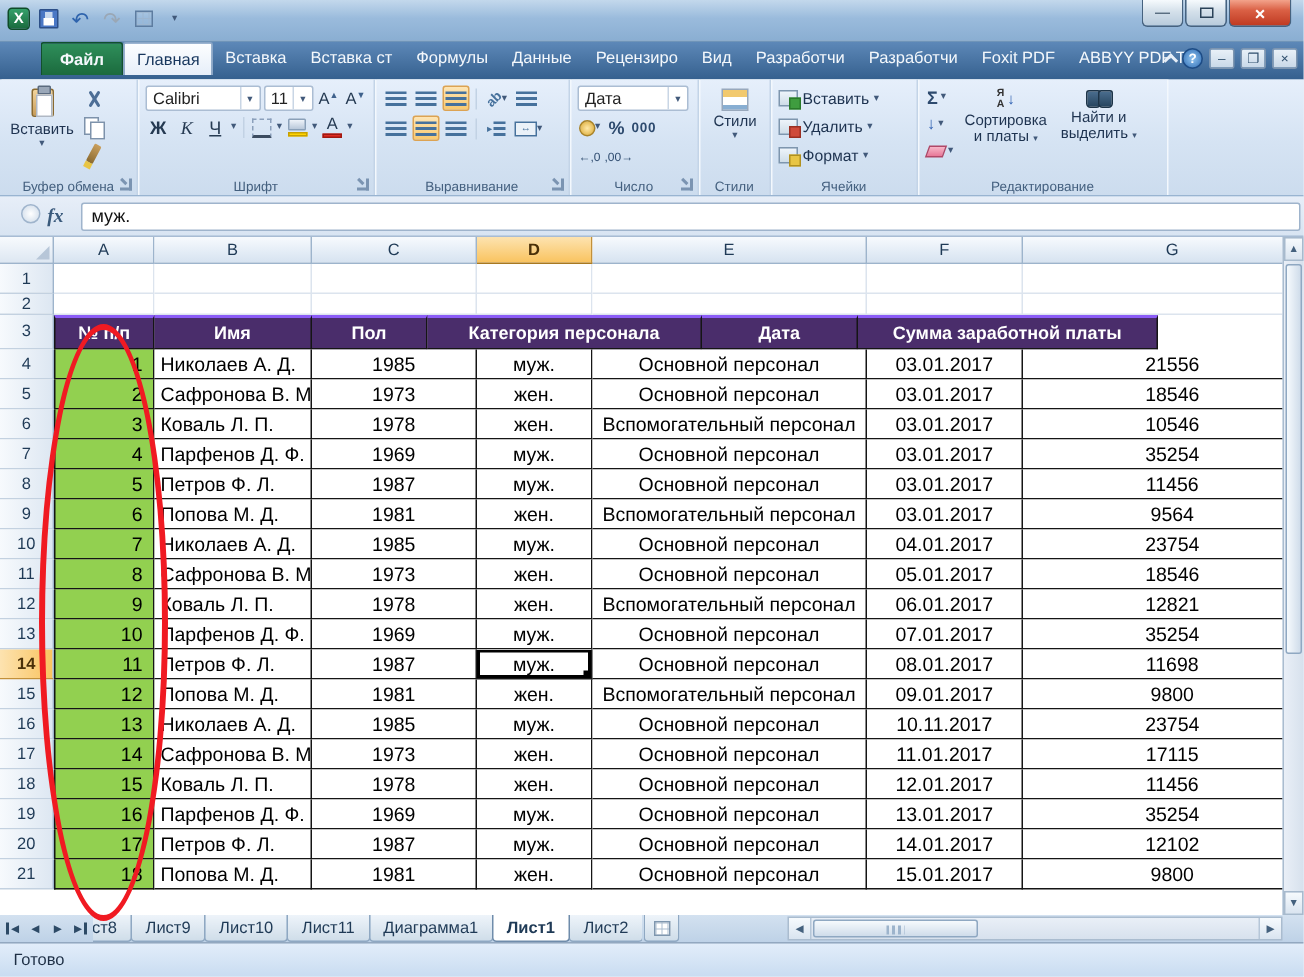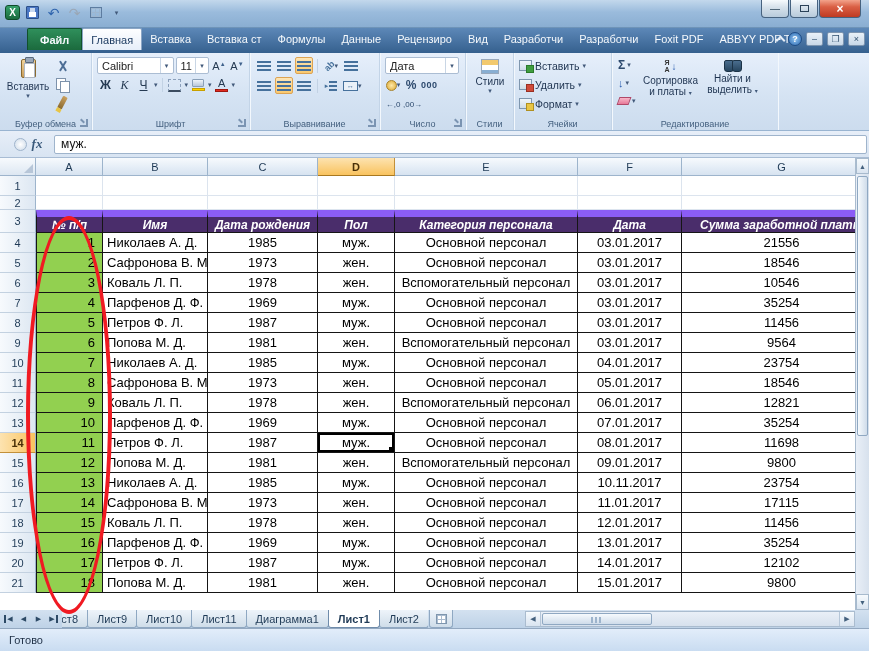--- a/index.html
+++ b/index.html
@@ -108,21 +108,21 @@
 .az{font-size:7px;line-height:7px;font-weight:bold;color:#333;}
 .sarr{color:#2a5db0;font-size:10px;font-weight:bold;}
 .binoc{position:relative;width:18px;height:12px;margin-bottom:2px;}
 .binoc::before,.binoc::after{content:"";position:absolute;top:1px;width:8px;height:10px;background:linear-gradient(#4a6d8e,#27455f);border-radius:2px 2px 3px 3px;border:1px solid #1c3347;}
 .binoc::before{left:0;} .binoc::after{right:0;}
 .b2 .darr{font-size:6px;}
 
 
 .fbar{position:absolute;left:0;top:131px;right:0;height:27px;background:linear-gradient(#e7eef8,#d8e4f2);border-bottom:1px solid #a8bcd4;display:flex;align-items:center;padding:0 2px;}
 .namebox{width:150px;height:19px;background:#fff;border:1px solid #9fb4cc;display:flex;align-items:center;font-size:11px;padding-left:6px;border-radius:2px;color:#111;}
-.fxwrap{width:52px;display:flex;align-items:center;justify-content:center;gap:5px;}
+.fxwrap{width:52px;display:flex;align-items:flex-start;justify-content:center;gap:5px;}
 .fxcircle{width:13px;height:13px;border-radius:50%;background:radial-gradient(#ffffff,#ccd9e8);border:1px solid #9fb4cc;}
 .fx{font-style:italic;font-family:"Liberation Serif",serif;font-size:13px;color:#3a5a7c;font-weight:bold;}
 .finput{flex:1;height:19px;background:#fff;border:1px solid #9fb4cc;border-radius:2px;display:flex;align-items:center;padding-left:6px;font-size:12px;color:#111;}
 
 
 .grid{position:absolute;left:0;top:158px;width:855px;height:452px;background:#fff;overflow:hidden;}
 .chdr{display:flex;height:18px;}
 .corner{width:36px;flex:0 0 36px;background:linear-gradient(#f7fafd,#dde7f2);border-right:1px solid #9db4cc;border-bottom:1px solid #9db4cc;position:relative;}
 .corner::after{content:"";position:absolute;right:2px;bottom:2px;border-left:9px solid transparent;border-bottom:9px solid #b7c6d8;}
 .colhdr{height:18px;flex:0 0 auto;background:linear-gradient(#f7fafd,#e3ecf6 60%,#d7e3f0);border-right:1px solid #9db4cc;border-bottom:1px solid #9db4cc;display:flex;align-items:center;justify-content:center;font-size:11px;color:#1f3a56;}
@@ -130,21 +130,21 @@
 .grow{display:flex;height:20px;}
 .r2{height:14px;} .r3{height:23px;} .r22{height:17px;}
 .rowhdr{width:36px;flex:0 0 36px;background:linear-gradient(90deg,#f7fafd,#dde7f2);border-right:1px solid #9db4cc;border-bottom:1px solid #c3d1e0;display:flex;align-items:center;justify-content:center;font-size:11px;color:#1f3a56;}
 .rowhdr.sel{background:linear-gradient(90deg,#fde3b0,#f9c35f);border-bottom:1px solid #c2903a;font-weight:bold;color:#4a3008;}
 .cell{display:flex;align-items:center;overflow:hidden;white-space:nowrap;border-right:1px solid #dce4ee;border-bottom:1px solid #dce4ee;background:#fff;flex:0 0 auto;font-size:13px;color:#000;}
 .a0{justify-content:flex-end;padding-right:7px;}
 .a1{justify-content:flex-start;padding-left:4px;}
 .a2,.a3,.a4,.a5,.a6{justify-content:center;}
 .cell.tdata{border-right:1px solid #151515;border-bottom:1px solid #151515;}
 .cell.thdr{background:#4a2d6b;color:#fff;font-weight:bold;font-size:12px;border-right:1px solid #151515;border-bottom:1px solid #151515;justify-content:center;padding:0;}
-.r3 .cell{border-top:7px solid #8b5cf6;font-style:italic;}
+.r3 .cell{border-top:2px solid #8b5cf6;}
 .tdata.a0,.thdr.a0{border-left:1px solid #151515;}
 .cell.green{background:#92d050;}
 .cell.activecell{box-shadow:inset 0 0 0 2px #000;position:relative;z-index:2;}
 .cell.activecell::after{content:"";position:absolute;right:0;bottom:0;width:5px;height:5px;background:#000;}
 
 .oval{position:absolute;left:26px;top:216px;width:86px;height:398px;border:4px solid #f01a22;border-radius:50%;z-index:30;pointer-events:none;}
 
 .vscroll{position:absolute;right:0;top:158px;width:14px;height:452px;background:linear-gradient(90deg,#e9eff7,#d7e1ed);border-left:1px solid #aabccf;}
 .varrow{position:absolute;left:0;right:0;height:16px;display:flex;align-items:center;justify-content:center;font-size:7px;color:#44617e;background:linear-gradient(#f6fafd,#d9e4f0);border:1px solid #a7bacd;}
 .varrow.up{top:0;} .varrow.down{bottom:0;}
@@ -492,21 +492,20 @@
         <div class="cell a2" style="width: 110px;"></div>
         <div class="cell a3" style="width: 77px;"></div>
         <div class="cell a4" style="width: 183px;"></div>
         <div class="cell a5" style="width: 104px;"></div>
         <div class="cell a6" style="width: 200px;"></div>
       </div>
       <div class="grow r3">
         <div class="rowhdr">3</div>
         <div class="cell a0 thdr" style="width: 67px;">№ п/п</div>
         <div class="cell a1 thdr" style="width: 105px;">Имя</div>
-        <div class="cell a2 thdr" style="width: 110px;">Дата рождения</div>
         <div class="cell a3 thdr" style="width: 77px;">Пол</div>
         <div class="cell a4 thdr" style="width: 183px;">Категория персонала</div>
         <div class="cell a5 thdr" style="width: 104px;">Дата</div>
         <div class="cell a6 thdr" style="width: 200px;">Сумма заработной платы</div>
       </div>
       <div class="grow r4">
         <div class="rowhdr">4</div>
         <div class="cell a0 tdata green" style="width: 67px;">1</div>
         <div class="cell a1 tdata" style="width: 105px;">Николаев А. Д.</div>
         <div class="cell a2 tdata" style="width: 110px;">1985</div>

